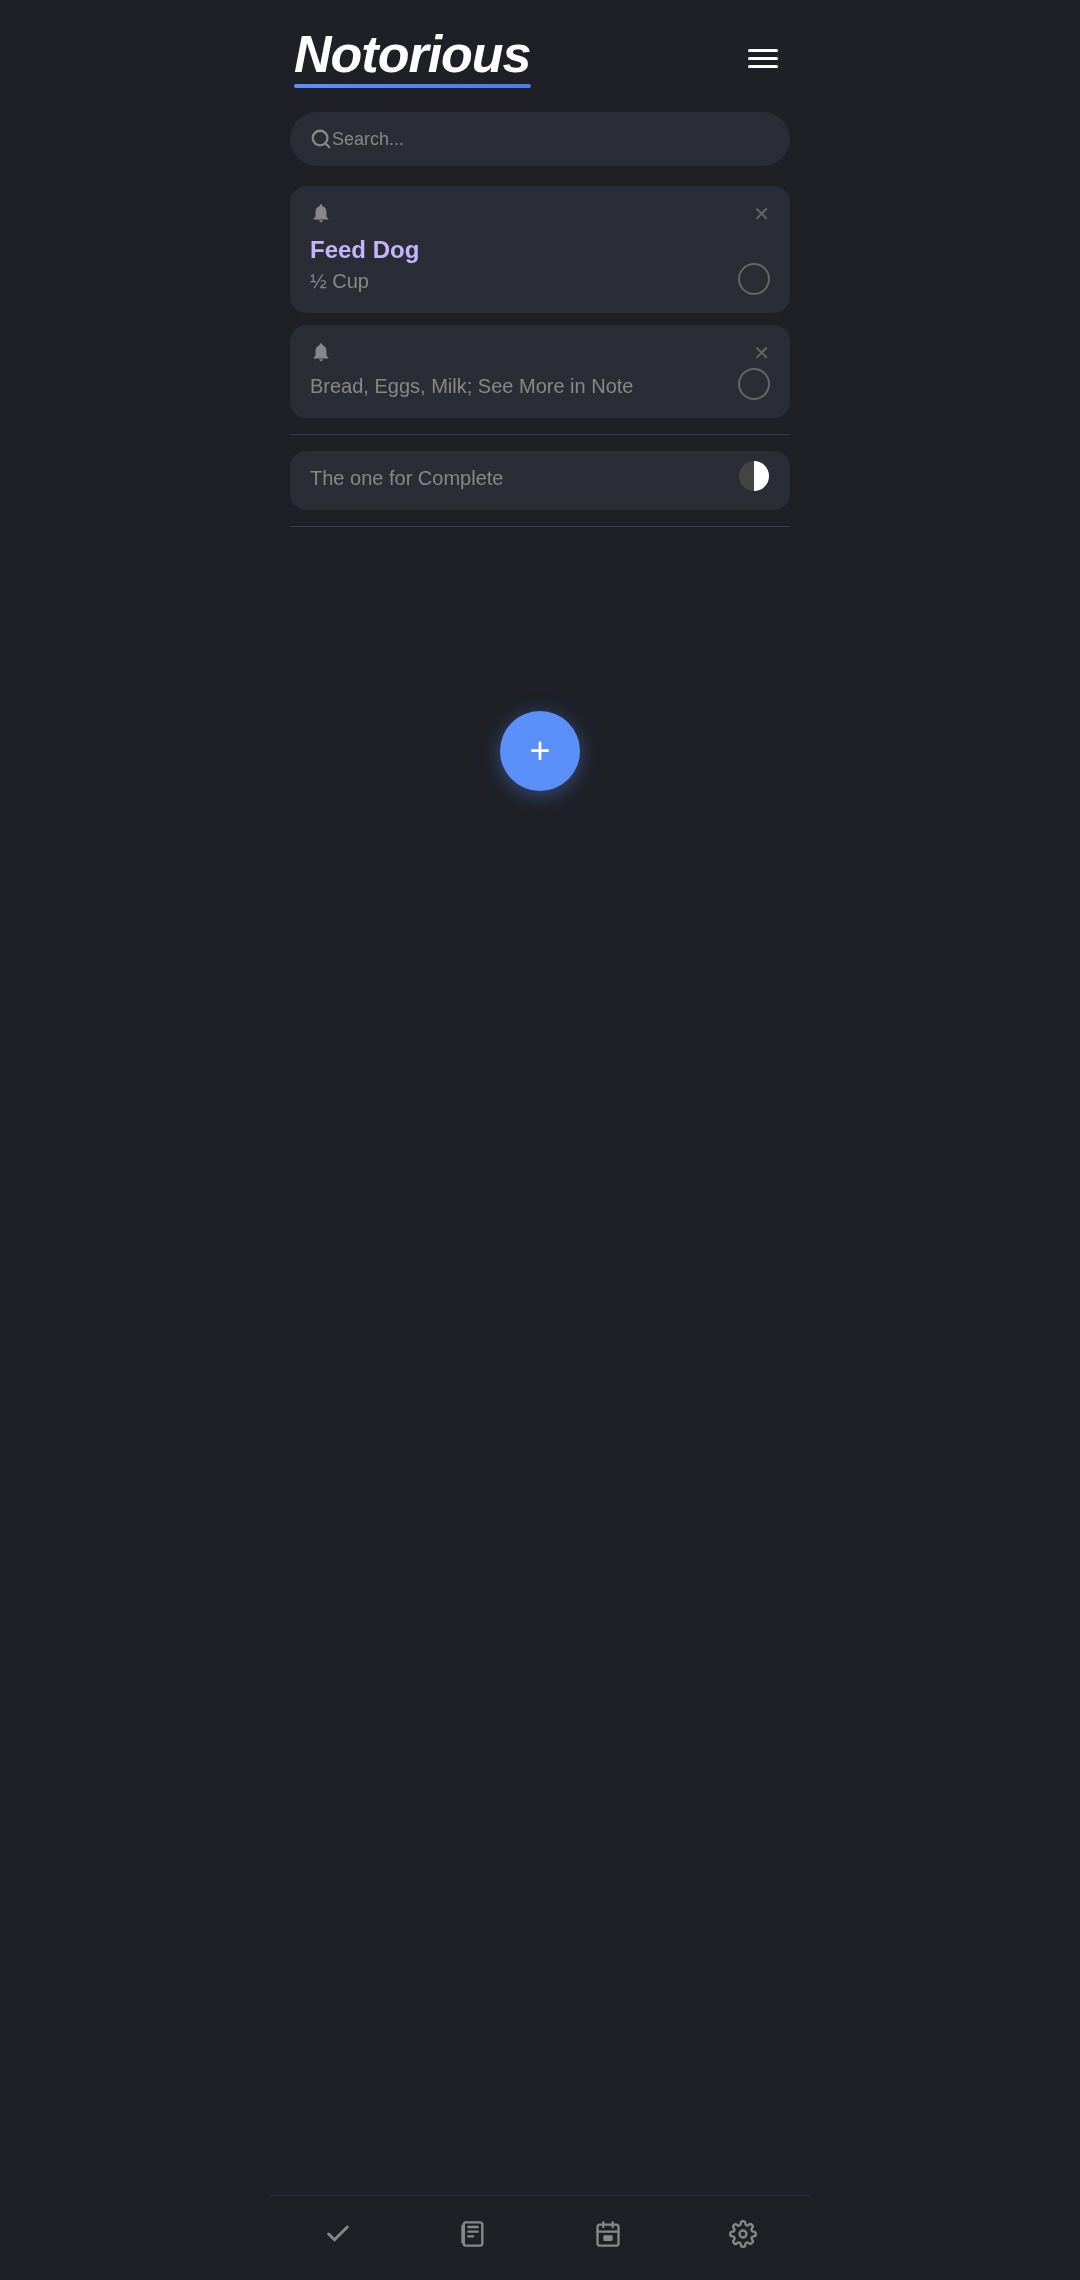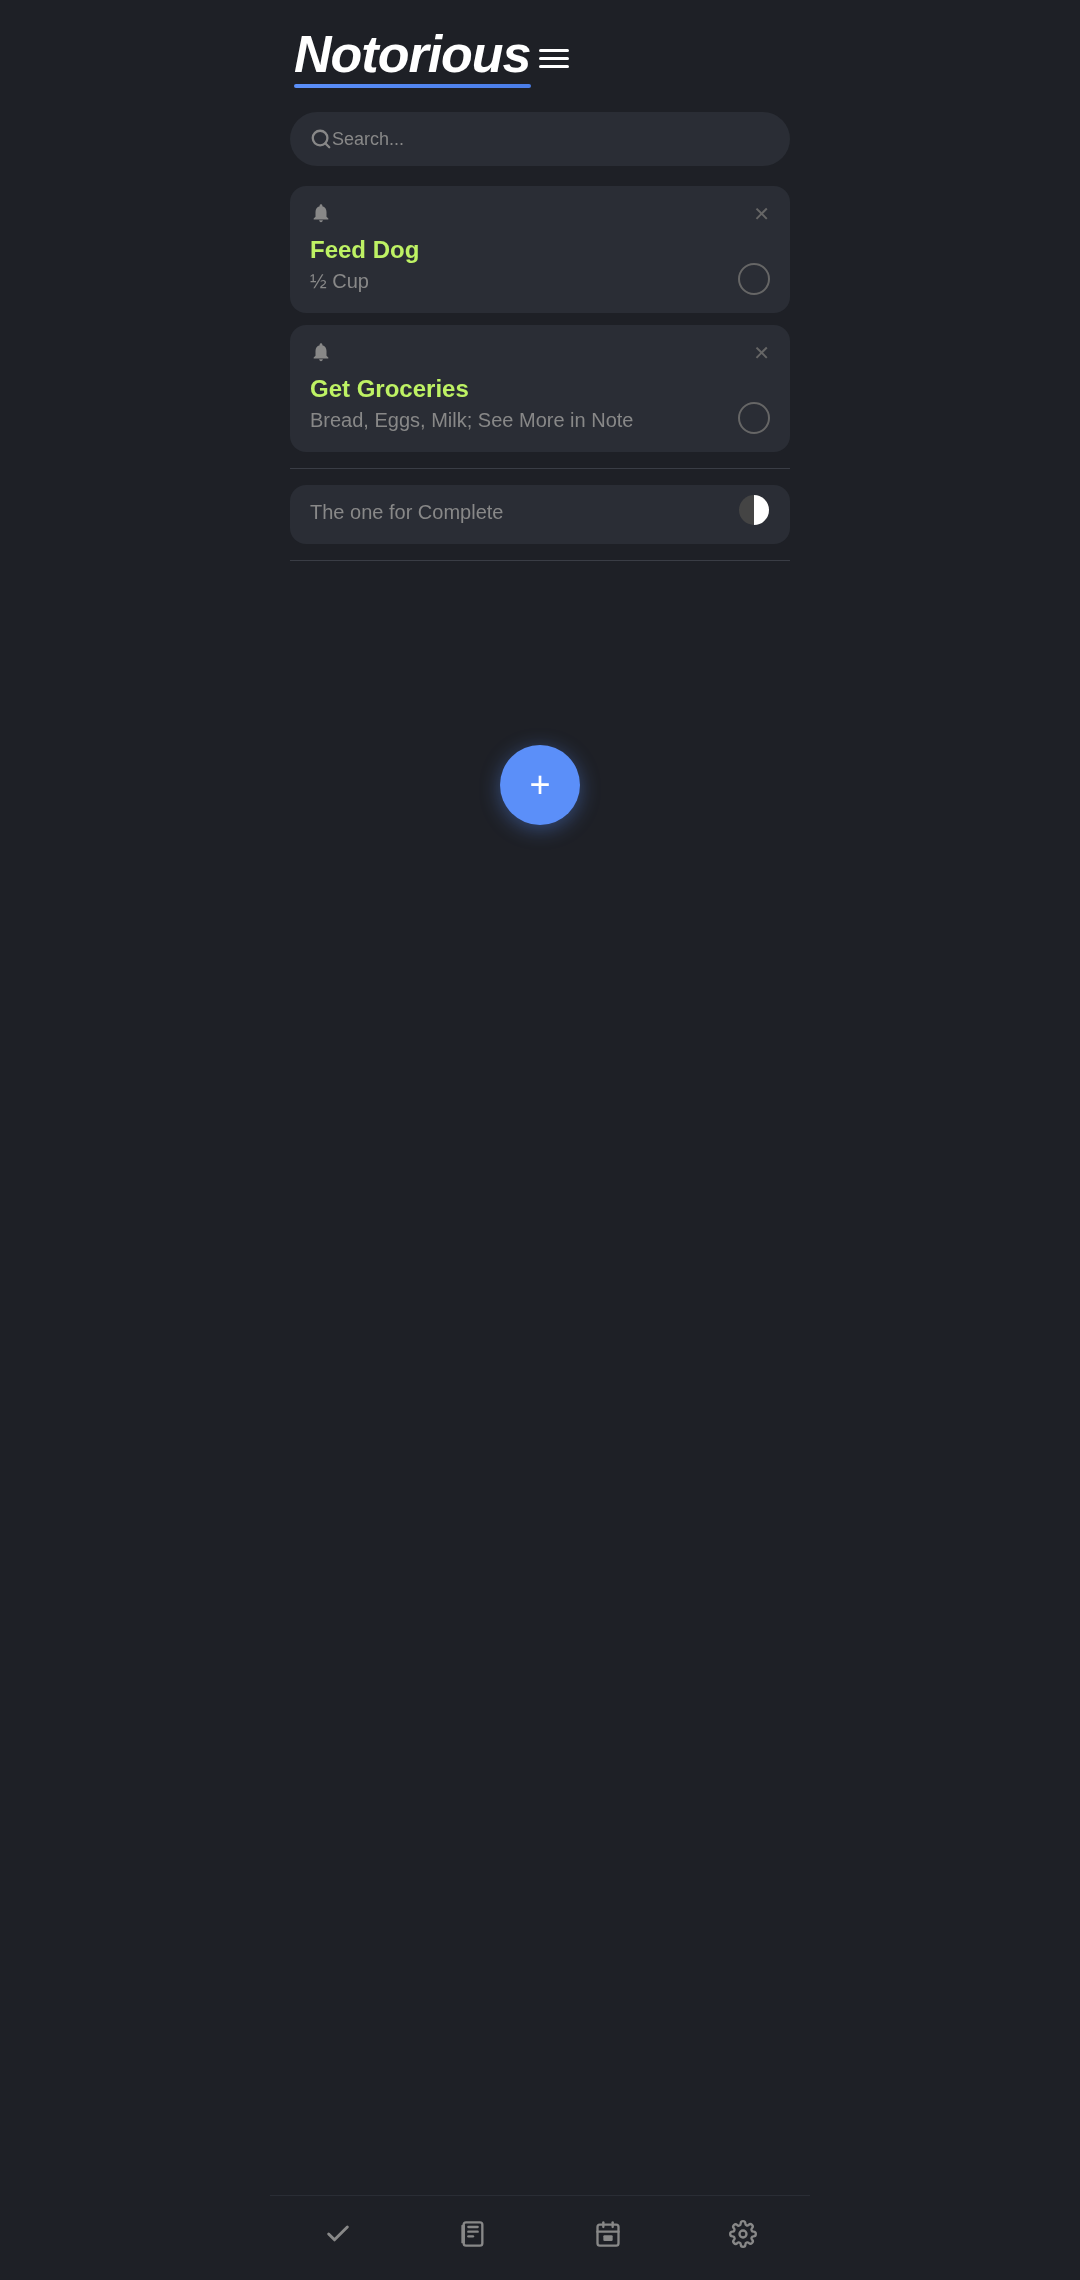--- a/index.html
+++ b/index.html
@@ -13,21 +13,21 @@
       max-width: 540px;
       margin: 0 auto;
       min-height: 100vh;
       position: relative;
       overflow-x: hidden;
     }
 
     .header {
       display: flex;
       align-items: center;
-      justify-content: flex-start;
+      justify-content: space-between;
       padding: 28px 24px 16px;
       text-decoration: underline;
     }
 
     .app-title {
       font-size: 52px;
       font-weight: 900;
       color: #ffffff;
       line-height: 1;
       letter-spacing: -1px;
@@ -109,21 +109,21 @@
     }
 
     .task-bell {
       color: #888;
       margin-bottom: 8px;
     }
 
     .task-title {
       font-size: 24px;
       font-weight: 700;
-      color: #bef264;
+      color: #c4b5fd;
       margin-bottom: 6px;
       padding-right: 40px;
     }
 
     .task-subtitle {
       font-size: 20px;
       color: #888;
       padding-right: 50px;
     }
 
@@ -254,21 +254,20 @@
     <div class="task-close">✕</div>
     <div class="task-checkbox"></div>
   </div>
 
   <div class="task-card">
     <div class="task-bell">
       <svg width="22" height="22" viewBox="0 0 24 24" fill="#888" xmlns="http://www.w3.org/2000/svg">
         <path d="M12 22c1.1 0 2-.9 2-2h-4c0 1.1.9 2 2 2zm6-6V11c0-3.07-1.64-5.64-4.5-6.32V4c0-.83-.67-1.5-1.5-1.5s-1.5.67-1.5 1.5v.68C7.63 5.36 6 7.92 6 11v5l-2 2v1h16v-1l-2-2z"></path>
       </svg>
     </div>
-    <div class="task-title">Get Groceries</div>
     <div class="task-subtitle">Bread, Eggs, Milk; See More in Note</div>
     <div class="task-close">✕</div>
     <div class="task-checkbox"></div>
   </div>
 
   <hr class="divider">
 
   <div class="task-card partial-done">
     <div class="task-subtitle">The one for Complete</div>
     <div class="task-close">✕</div>

